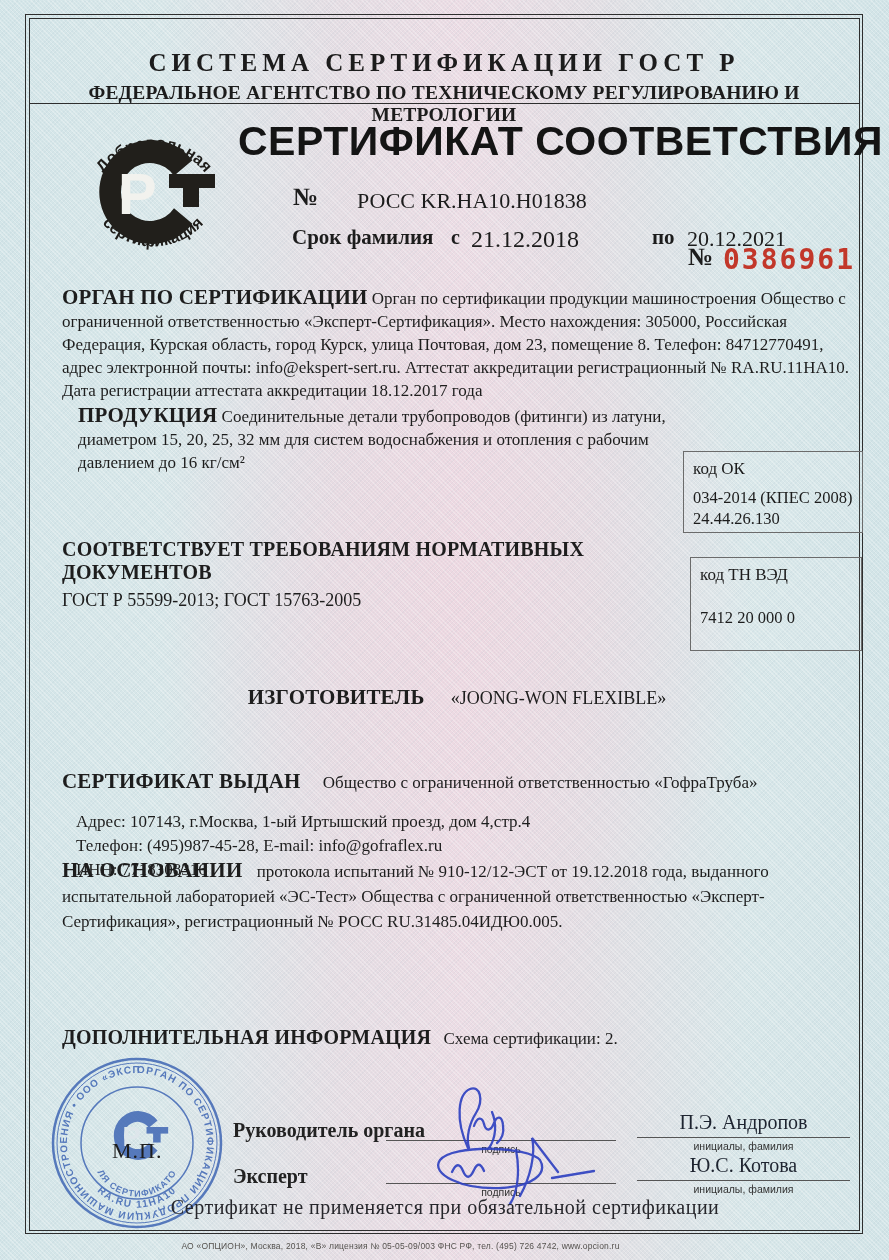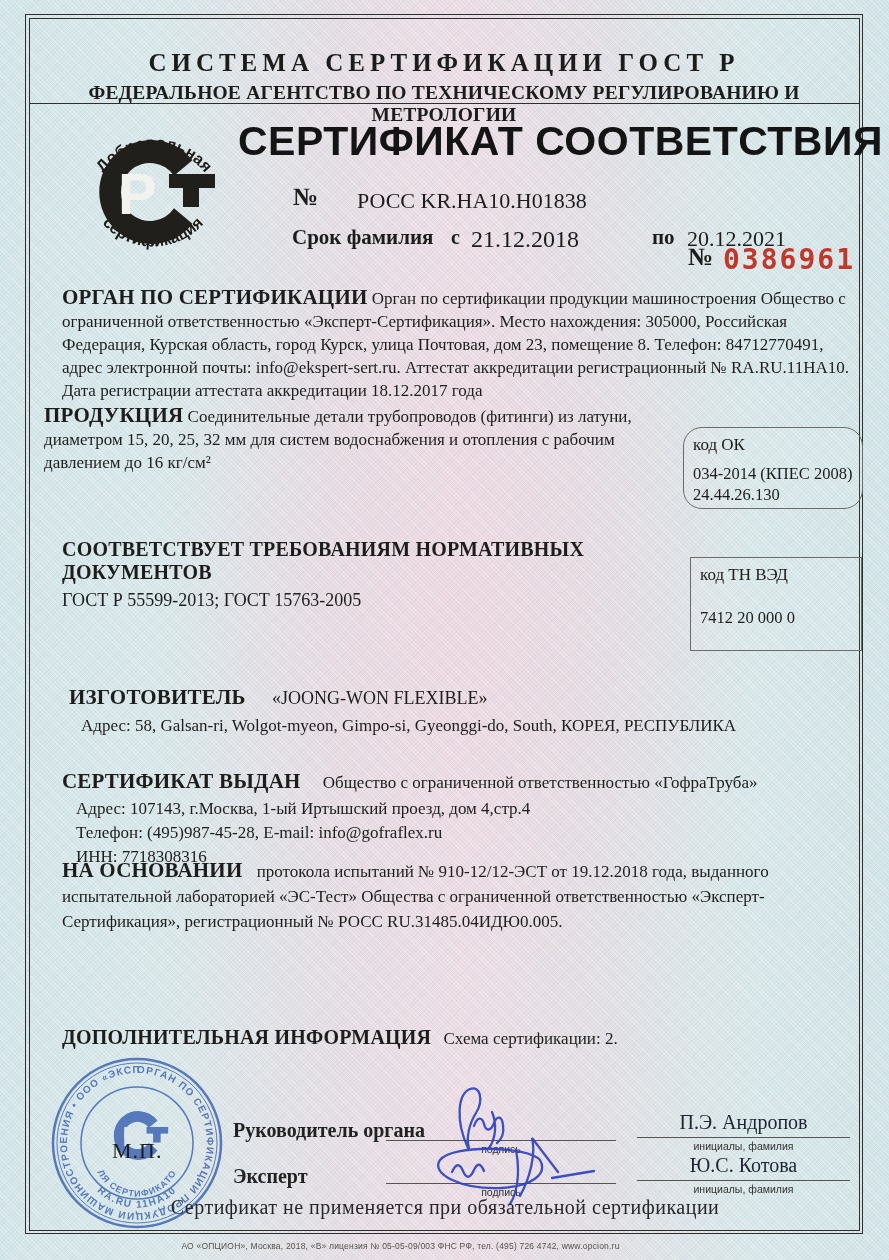--- a/index.html
+++ b/index.html
@@ -89,51 +89,50 @@
   <div class="abs" style="left:687px;top:226px;font-size:22px;">20.12.2021</div>
 
   <div class="abs no-label" style="left:688px;top:243px;">№</div>
   <div class="abs red-num" style="left:723px;top:243px;">0386961</div>
 
   <div class="abs sec" style="left:62px;top:286px;width:798px;">
     <span class="lbl">ОРГАН ПО СЕРТИФИКАЦИИ</span>
     <span>Орган по сертификации продукции машиностроения Общество с ограниченной ответственностью «Эксперт-Сертификация». Место нахождения: 305000, Российская Федерация, Курская область, город Курск, улица Почтовая, дом 23, помещение 8. Телефон: 84712770491, адрес электронной почты: info@ekspert-sert.ru. Аттестат аккредитации регистрационный № RA.RU.11НА10. Дата регистрации аттестата аккредитации 18.12.2017 года</span>
   </div>
 
-  <div class="abs sec" style="left:44px;top:404px;width:622px;">
+  <div class="abs sec" style="left:78px;top:404px;width:622px;">
     <span class="lbl">ПРОДУКЦИЯ</span>
     <span>Соединительные детали трубопроводов (фитинги) из латуни, диаметром 15, 20, 25, 32 мм для систем водоснабжения и отопления с рабочим давлением до 16 кг/см²</span>
   </div>
 
-  <div class="abs codebox" style="left:683px;top:427px;width:160px;height:68px;border-radius:19px;">
+  <div class="abs codebox" style="left:683px;top:451px;width:160px;height:68px;">
     <div class="cb-label">код ОК</div>
     <div>034-2014 (КПЕС 2008)</div>
     <div>24.44.26.130</div>
   </div>
 
   <div class="abs sec" style="left:62px;top:538px;width:632px;">
     <div class="lbl" style="font-size:20px;">СООТВЕТСТВУЕТ ТРЕБОВАНИЯМ НОРМАТИВНЫХ ДОКУМЕНТОВ</div>
     <div style="margin-top:5px;font-size:18px;">ГОСТ Р 55599-2013; ГОСТ 15763-2005</div>
   </div>
 
   <div class="abs codebox" style="left:690px;top:557px;width:152px;height:80px;">
     <div class="cb-label">код ТН ВЭД</div>
     <div style="margin-top:22px;">7412 20 000 0</div>
   </div>
 
-  <div class="abs sec" style="left:69px;top:686px;width:790px;">
+  <div class="abs sec" style="left:62px;top:686px;width:790px;text-align:center;">
     <span class="lbl" style="margin-right:22px;">ИЗГОТОВИТЕЛЬ</span>
     <span style="font-size:18px;">«JOONG-WON FLEXIBLE»</span>
-    <div style="margin-top:4px;padding-left:12px;">Адрес: 58, Galsan-ri, Wolgot-myeon, Gimpo-si, Gyeonggi-do, South, КОРЕЯ, РЕСПУБЛИКА</div>
   </div>
 
   <div class="abs sec" style="left:62px;top:770px;width:792px;">
     <span class="lbl" style="margin-right:18px;">СЕРТИФИКАТ ВЫДАН</span>
     <span>Общество с ограниченной ответственностью «ГофраТруба»</span>
-    <div style="margin-top:3px;padding-left:14px;line-height:24px;">Адрес: 107143, г.Москва, 1-ый Иртышский проезд, дом 4,стр.4</div>
+    <div style="margin-top:16px;padding-left:14px;line-height:24px;">Адрес: 107143, г.Москва, 1-ый Иртышский проезд, дом 4,стр.4</div>
     <div style="padding-left:14px;line-height:24px;">Телефон: (495)987-45-28, E-mail: info@gofraflex.ru</div>
     <div style="padding-left:14px;line-height:24px;">ИНН: 7718308316</div>
   </div>
 
   <div class="abs sec" style="left:62px;top:858px;width:800px;line-height:25px;">
     <span class="lbl" style="margin-right:10px;">НА ОСНОВАНИИ</span>
     <span>протокола испытаний № 910-12/12-ЭСТ от 19.12.2018 года, выданного испытательной лабораторией «ЭС-Тест» Общества с ограниченной ответственностью «Эксперт-Сертификация», регистрационный № РОСС RU.31485.04ИДЮ0.005.</span>
   </div>
 
   <div class="abs sec" style="left:62px;top:1026px;width:740px;">

